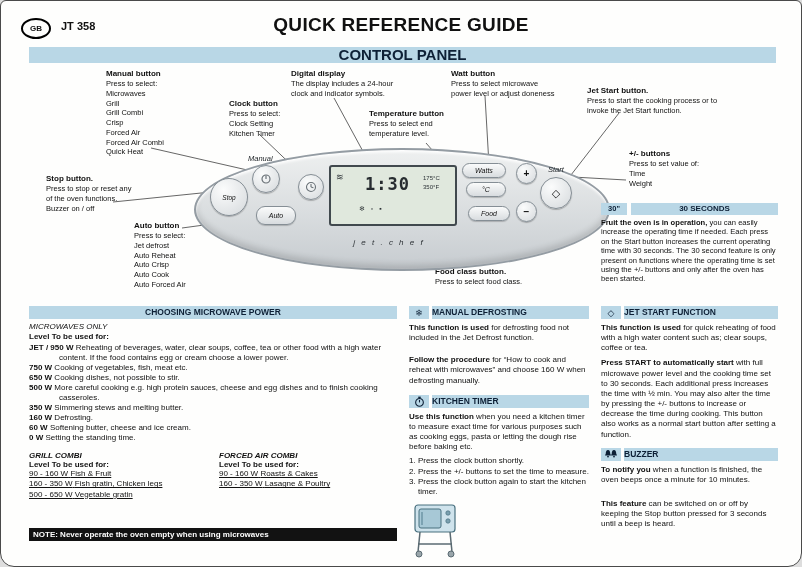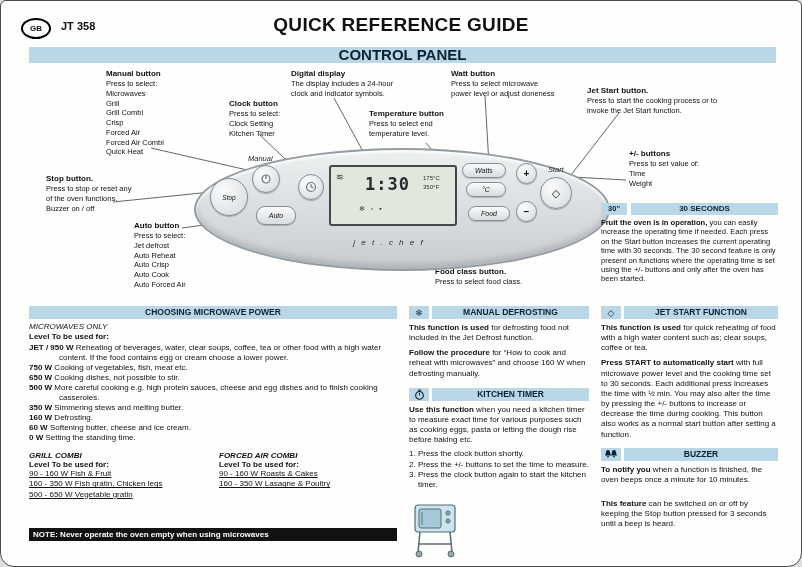--- a/index.html
+++ b/index.html
@@ -18,21 +18,21 @@
   .title { left:0; top:13px; width:100%; text-align:center; font-size:19px;
     font-weight:bold; letter-spacing:.3px; }
 
   
   .bar-blue { background:#b9d7e6; color:#0d2036; font-weight:bold; text-align:center; }
   .control-bar { left:28px; top:46px; width:747px; height:16px; line-height:16px; font-size:15px; }
   .sec-head { display:flex; gap:3px; height:13px; }
   .icon-box { width:20px; background:#b9d7e6; display:flex; align-items:center;
     justify-content:center; font-size:9px; color:#0d2036; flex:0 0 auto; }
   .sec-bar { flex:1; background:#b9d7e6; font-weight:bold; font-size:8.5px;
-    line-height:13px; text-align:center; color:#0d2036; }
+    line-height:13px; color:#0d2036; }
 
   
   .c-title { font-size:8px; font-weight:bold; margin-bottom:1px; }
   .c-body  { font-size:7.5px; line-height:1.3; white-space:pre-line; }
 
   
   .para { font-size:8px; line-height:1.27; margin:0; }
   .para b { font-weight:bold; }
   .pwr-item { font-size:8px; line-height:1.25; padding-left:30px; text-indent:-30px; }
   .sub-item { font-size:8px; line-height:1.3; padding-left:42px; text-indent:-42px;text-decoration:underline; }
@@ -248,21 +248,21 @@
   <div class="abs" style="left:408px;top:305px;width:180px">
     <div class="sec-head">
       <div class="icon-box">
           <span>❄</span>
         </div>
       <div class="sec-bar">MANUAL DEFROSTING</div>
     </div>
     <p class="para" style="margin-top:4px">
       <b>This function is used</b><span> for defrosting food not included in the Jet Defrost function.</span>
     </p>
-    <p class="para" style="margin-top:5px">
+    <p class="para" style="margin-top:12px">
       <b>Follow the procedure</b><span> for “How to cook and reheat with microwaves” and choose 160 W when defrosting manually.</span>
     </p>
 
     <div class="sec-head" style="margin-top:9px">
       <div class="icon-box">
         <svg width="11" height="11" viewBox="0 0 12 12">
           <circle cx="6" cy="7" r="4.2" fill="none" stroke="#0d2036" stroke-width="1.2"></circle>
           <line x1="6" y1="7" x2="6" y2="4.2" stroke="#0d2036" stroke-width="1.2"></line>
           <line x1="4.6" y1="1.4" x2="7.4" y2="1.4" stroke="#0d2036" stroke-width="1.4"></line>
           <line x1="6" y1="1.4" x2="6" y2="2.8" stroke="#0d2036" stroke-width="1.2"></line>

